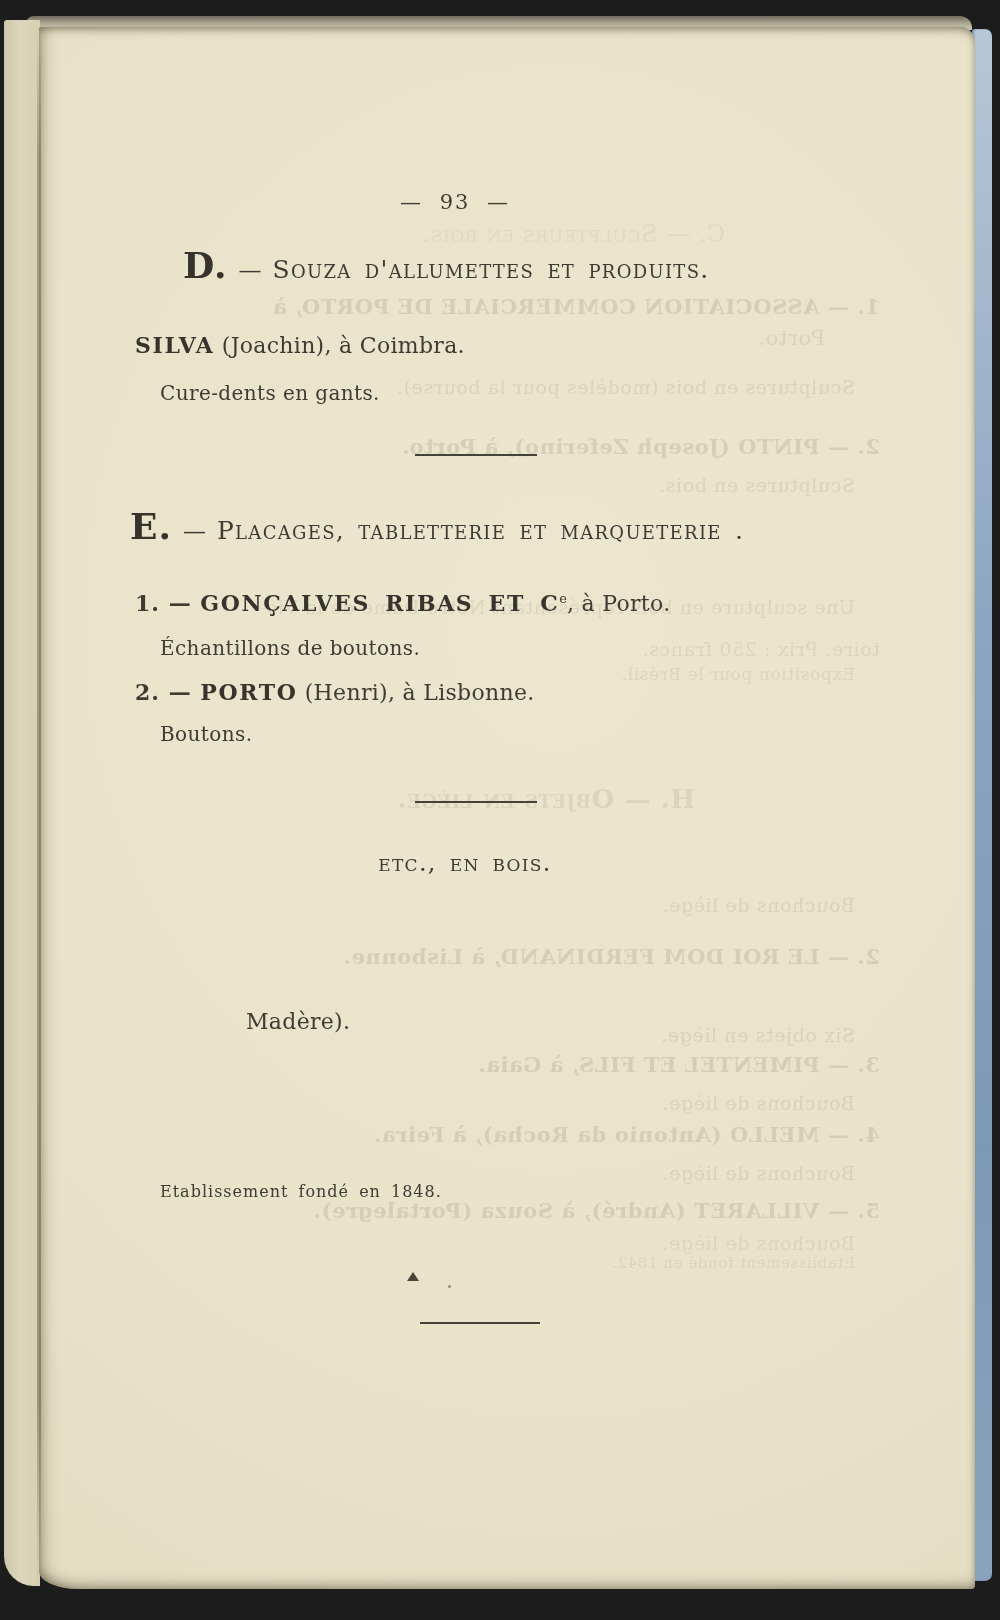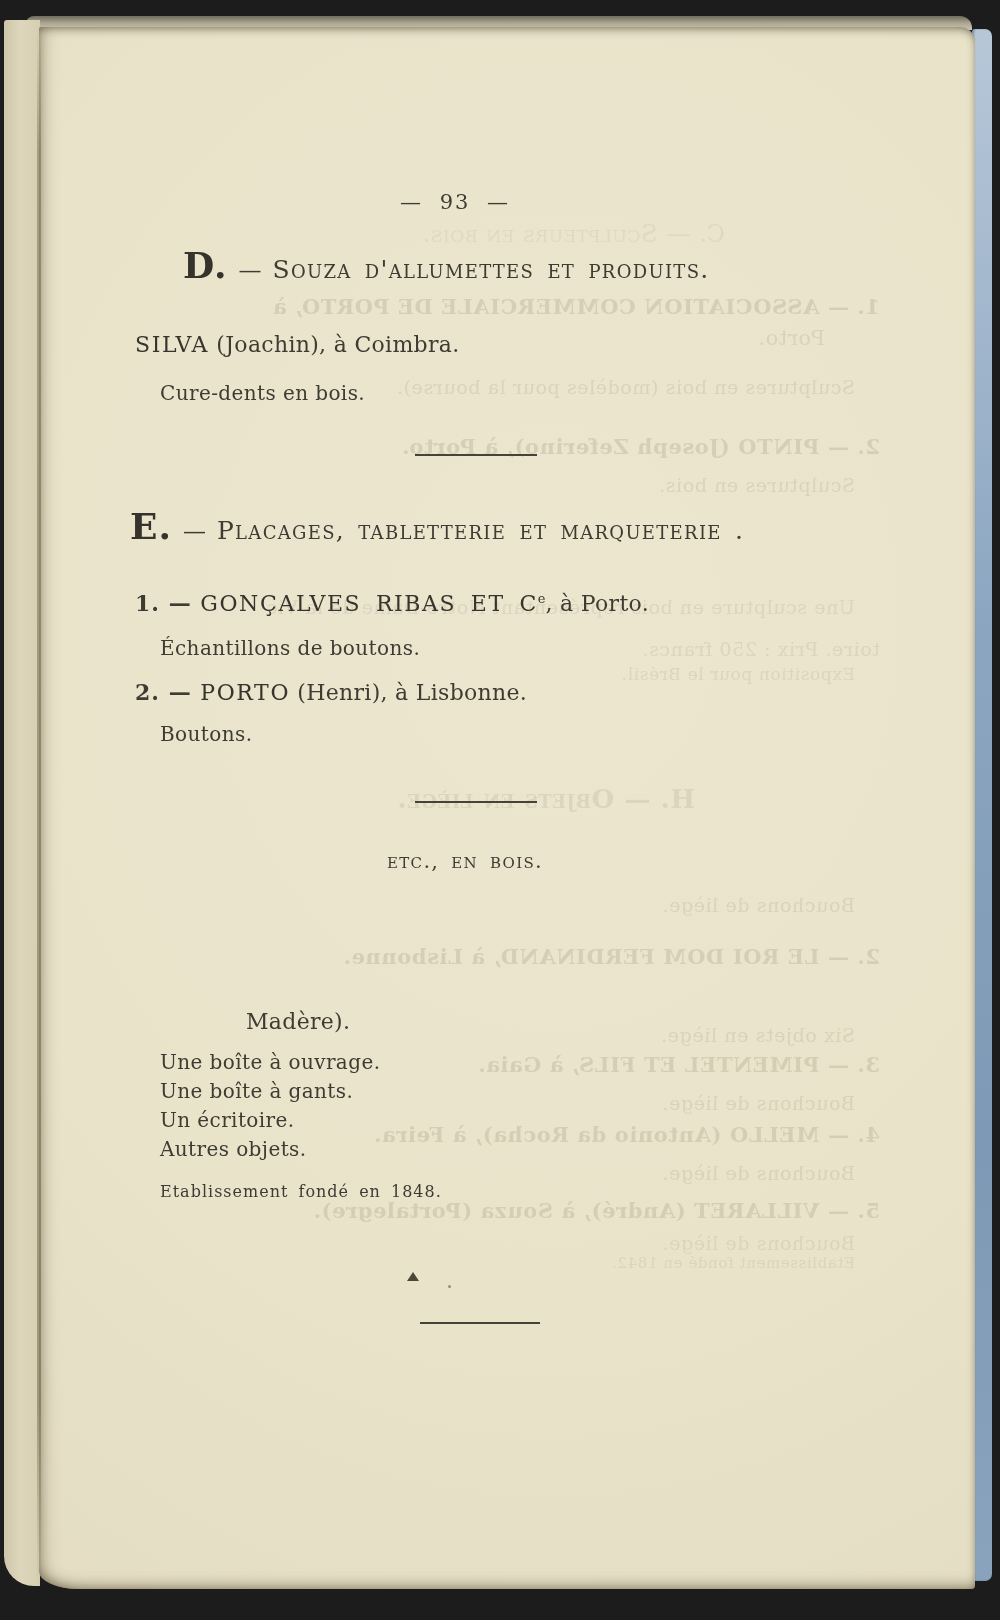--- a/index.html
+++ b/index.html
@@ -54,24 +54,24 @@
   .content { position:absolute; inset:0; color:#3e3b33; }
   .pagenum {
     position:absolute; top:190px; left:400px; font-size:21px;
     letter-spacing:2px; word-spacing:8px; white-space:nowrap;
   }
   .heading { position:absolute; white-space:nowrap; }
   .h-letter { font-weight:bold; font-size:36px; line-height:1; letter-spacing:1px; color:#35332b; }
   .h-sep { font-size:23px; margin:0 11px; }
   .h-title { font-variant:small-caps; font-size:25px; letter-spacing:1.3px; word-spacing:4px; }
   .h-center { text-align:center; white-space:normal; }
-  .h-line2 { font-variant:small-caps; font-size:21px; letter-spacing:1.3px; word-spacing:4px; margin-top:17px; }
+  .h-line2 { font-variant:small-caps; font-size:24px; letter-spacing:1.3px; word-spacing:4px; margin-top:17px; }
   .entry { position:absolute; font-size:22px; white-space:nowrap; line-height:1; }
   .e-lead { font-weight:bold; letter-spacing:1px; }
-  .e-name { font-weight:normal; letter-spacing:1.6px; word-spacing:6px; color:#36342c; }
+  .e-name { font-weight:bold; letter-spacing:1.6px; word-spacing:6px; color:#36342c; }
   .e-rest { letter-spacing:.3px; }
   .entry sup { font-size:13px; vertical-align:super; letter-spacing:0; }
   .item { position:absolute; left:160px; font-size:20px; letter-spacing:.4px; line-height:1; white-space:nowrap; }
   .item-group { position:absolute; left:160px; font-size:20px; letter-spacing:.4px; line-height:29px; white-space:nowrap; }
   .note { position:absolute; left:160px; font-size:16px; letter-spacing:1px; word-spacing:4px; white-space:nowrap; }
   .rule { position:absolute; height:2px; background:#45423a; }
   .ink-mark {
     position:absolute; left:407px; top:1272px; width:0; height:0;
     border-left:6px solid transparent; border-right:6px solid transparent;
     border-bottom:9px solid #4a463b;
@@ -116,21 +116,21 @@
 
     <div class="pagenum">— 93 —</div>
 
     <div class="heading" style="top:247px;left:183px;">
       <span class="h-letter">D.</span><span class="h-sep">—</span><span class="h-title">Souza d'allumettes et produits.</span>
     </div>
 
     <div class="entry" style="top:334px;left:135px;">
       <span class="e-name">SILVA</span><span class="e-rest"> (Joachin), à Coimbra.</span>
     </div>
-    <div class="item" style="top:383px;">Cure-dents en bois.</div>
+    <div class="item" style="top:383px;">Cure-dents en gants.</div>
 
     <div class="rule" style="top:454px;left:415px;width:122px;"></div>
 
     <div class="heading" style="top:508px;left:130px;text-align:center;">
       <span class="h-letter">E.</span><span class="h-sep">—</span><span class="h-title">Placages, tabletterie et marqueterie .</span>
     </div>
 
     <div class="entry" style="top:592px;left:135px;">
       <span class="e-lead">1. — </span><span class="e-name">GONÇALVES RIBAS ET C</span><sup>e</sup><span class="e-rest">, à Porto.</span>
     </div>
@@ -144,26 +144,20 @@
     <div class="rule" style="top:801px;left:415px;width:122px;"></div>
 
     <div class="heading h-center" style="top:832px;left:118px;width:694px;">
       <div class="h-line2">etc., en bois.</div>
     </div>
 
     <div class="entry" style="top:1011px;left:246px;">
       <span class="e-rest">Madère).</span>
     </div>
 
-    <div class="item-group" style="top:1048px;">
-      <div>Une boîte à ouvrage.</div>
-      <div>Une boîte à gants.</div>
-      <div>Un écritoire.</div>
-      <div>Autres objets.</div>
-    </div>
 
     <div class="note" style="top:1182px;">Etablissement fondé en 1848.</div>
 
     <div class="ink-mark"></div>
     <div class="speck" style="top:1285px;left:448px;width:3px;height:3px;"></div>
 
     <div class="rule" style="top:1322px;left:420px;width:120px;"></div>
 
   </div>
 </div>

